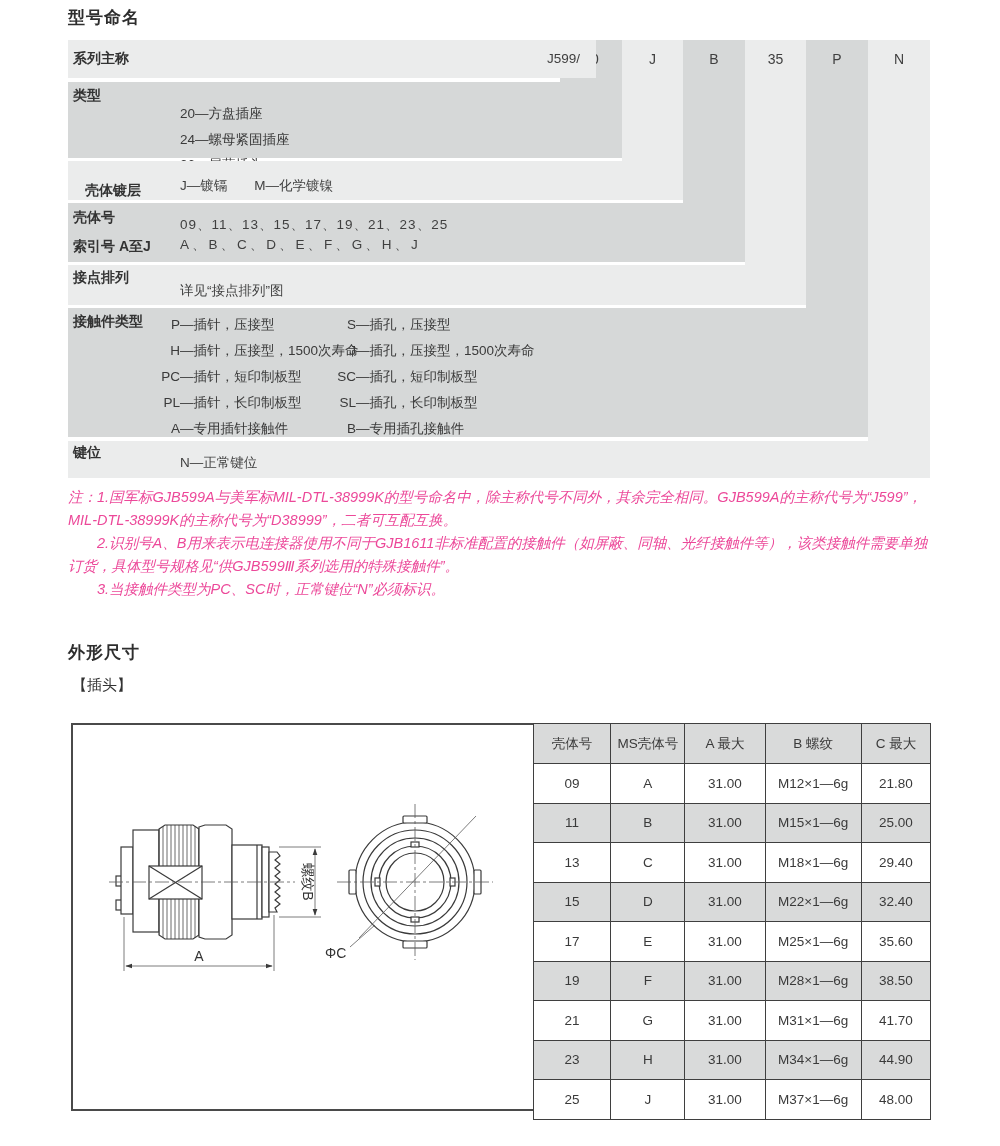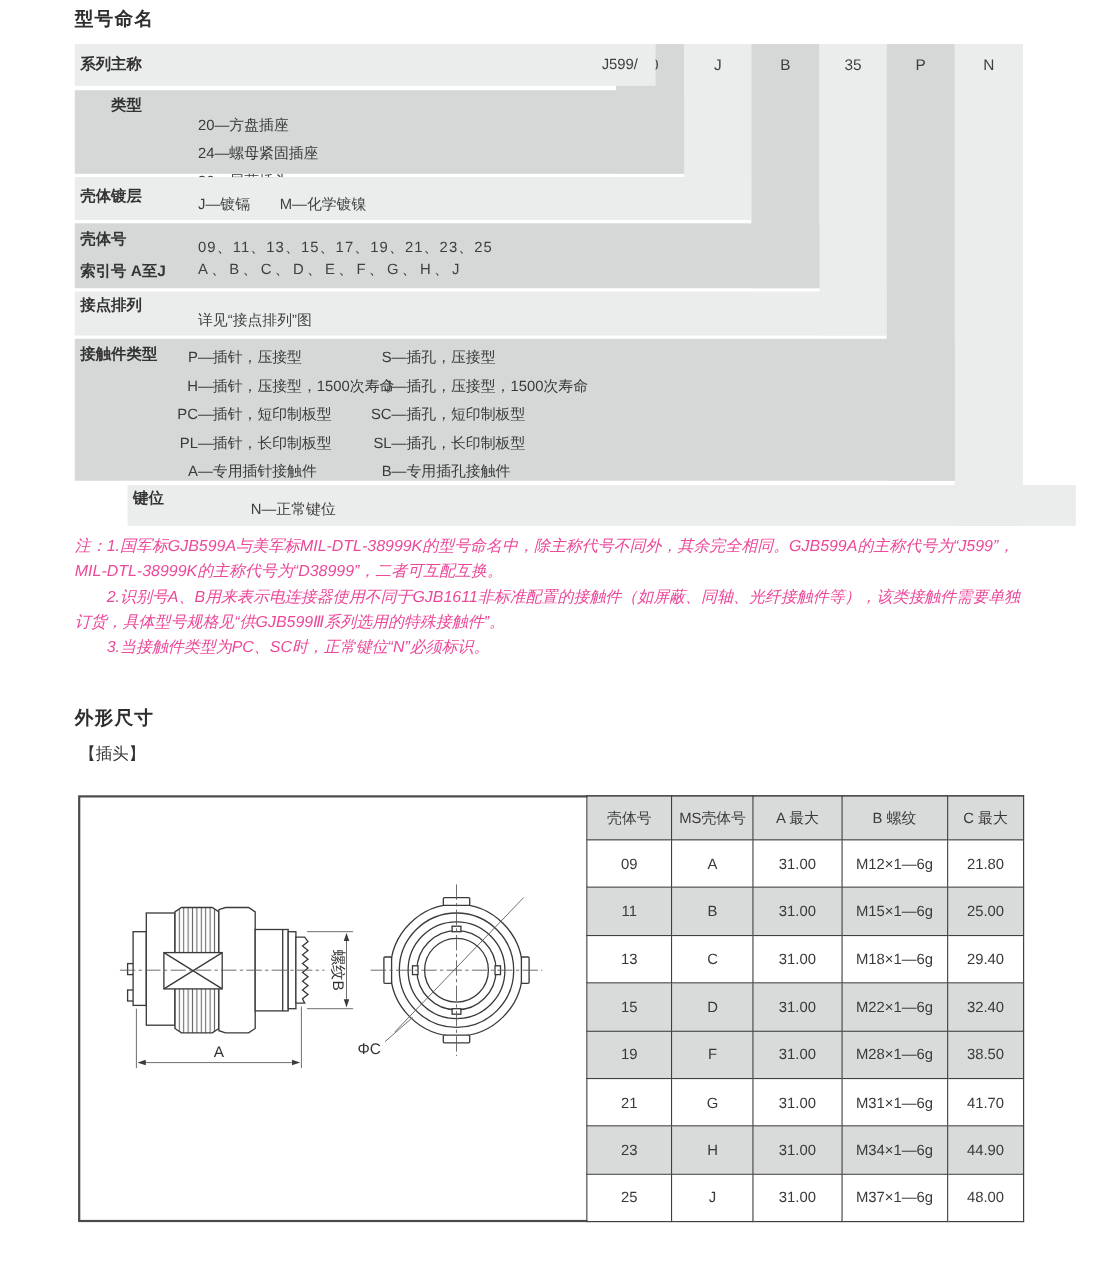--- a/index.html
+++ b/index.html
@@ -56,30 +56,30 @@
 <div class="col light" style="left:745px;width:61px;height:265px;"><span>35</span></div>
 <div class="col dark" style="left:806px;width:62px;height:397px;"><span>P</span></div>
 <div class="col light" style="left:868px;width:62px;height:438px;"><span>N</span></div>
 
 <div class="band light" style="top:40px;width:492px;height:38px;padding-left:36px;">
   <span class="bandlabel" style="top:10px;">系列主称</span>
   <span class="val" style="right:16px;top:11px;">J599/</span>
 </div>
 
 <div class="band dark" style="top:82px;width:554px;height:76px;">
-  <span class="bandlabel" style="top:5px;margin-left:28px;">类型</span>
+  <span class="bandlabel" style="top:5px;">类型</span>
   <div class="lines">
     <div>20—方盘插座</div>
     <div>24—螺母紧固插座</div>
     <div>26—屏蔽插头</div>
   </div>
 </div>
 
 <div class="band light" style="top:161px;width:615px;height:39px;">
-  <span class="bandlabel" style="top:9px;">壳体镀层</span>
+  <span class="bandlabel" style="top:21px;margin-left:12px;">壳体镀层</span>
   <span class="val" style="left:112px;top:16px;">J—镀镉　　M—化学镀镍</span>
 </div>
 
 <div class="band dark" style="top:203px;width:677px;height:59px;">
   <span class="bandlabel" style="top:6px;">壳体号</span>
   <span class="val" style="left:112px;top:13px;letter-spacing:1px;">09、11、13、15、17、19、21、23、25</span>
   <span class="bandlabel" style="top:35px;">索引号 A至J</span>
   <span class="val" style="left:112px;top:33px;letter-spacing:3px;">A、B、C、D、E、F、G、H、J</span>
 </div>
 
@@ -107,21 +107,21 @@
       <span class="cl"><span class="ccode">PL</span><span>—插针，长印制板型</span></span>
       <span class="cr"><span class="ccode2">SL</span><span>—插孔，长印制板型</span></span>
     </div>
     <div class="cline">
       <span class="cl"><span class="ccode">A</span><span>—专用插针接触件</span></span>
       <span class="cr"><span class="ccode2">B</span><span>—专用插孔接触件</span></span>
     </div>
   </div>
 </div>
 
-<div class="band light" style="top:441px;width:862px;height:37px;margin-left:48px;">
+<div class="band light" style="top:441px;width:862px;height:37px;">
   <span class="bandlabel" style="top:3px;">键位</span>
   <span class="val" style="left:112px;top:13px;">N—正常键位</span>
 </div>
 
 <div class="notes">
   <p>注：1.国军标GJB599A与美军标MIL-DTL-38999K的型号命名中，除主称代号不同外，其余完全相同。GJB599A的主称代号为“J599”，MIL-DTL-38999K的主称代号为“D38999”，二者可互配互换。</p>
   <p class="ind">2.识别号A、B用来表示电连接器使用不同于GJB1611非标准配置的接触件（如屏蔽、同轴、光纤接触件等），该类接触件需要单独订货，具体型号规格见“供GJB599Ⅲ系列选用的特殊接触件”。</p>
   <p class="ind">3.当接触件类型为PC、SC时，正常键位“N”必须标识。</p>
 </div>
 
@@ -249,20 +249,27 @@
           <td>M18×1—6g</td>
           <td>29.40</td>
         </tr>
         <tr class="stripe">
           <td>15</td>
           <td>D</td>
           <td>31.00</td>
           <td>M22×1—6g</td>
           <td>32.40</td>
         </tr>
+        <tr>
+          <td>17</td>
+          <td>E</td>
+          <td>31.00</td>
+          <td>M25×1—6g</td>
+          <td>35.60</td>
+        </tr>
         <tr class="stripe">
           <td>19</td>
           <td>F</td>
           <td>31.00</td>
           <td>M28×1—6g</td>
           <td>38.50</td>
         </tr>
         <tr>
           <td>21</td>
           <td>G</td>

